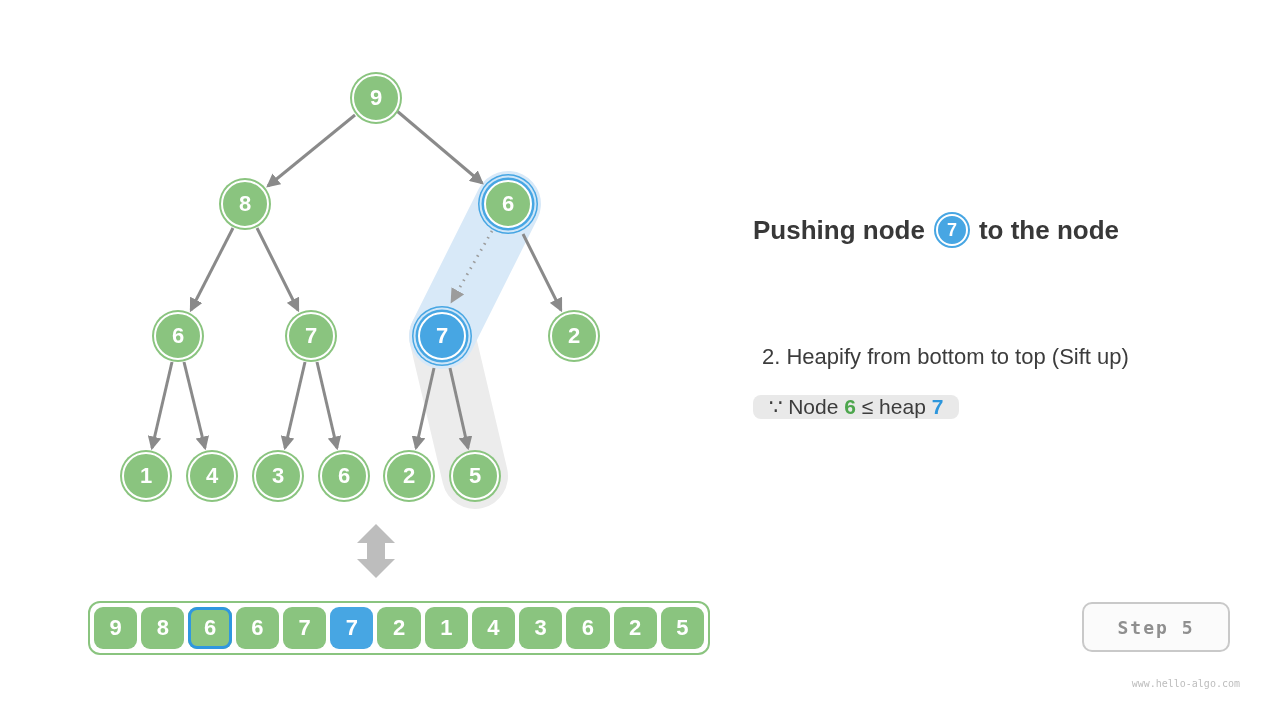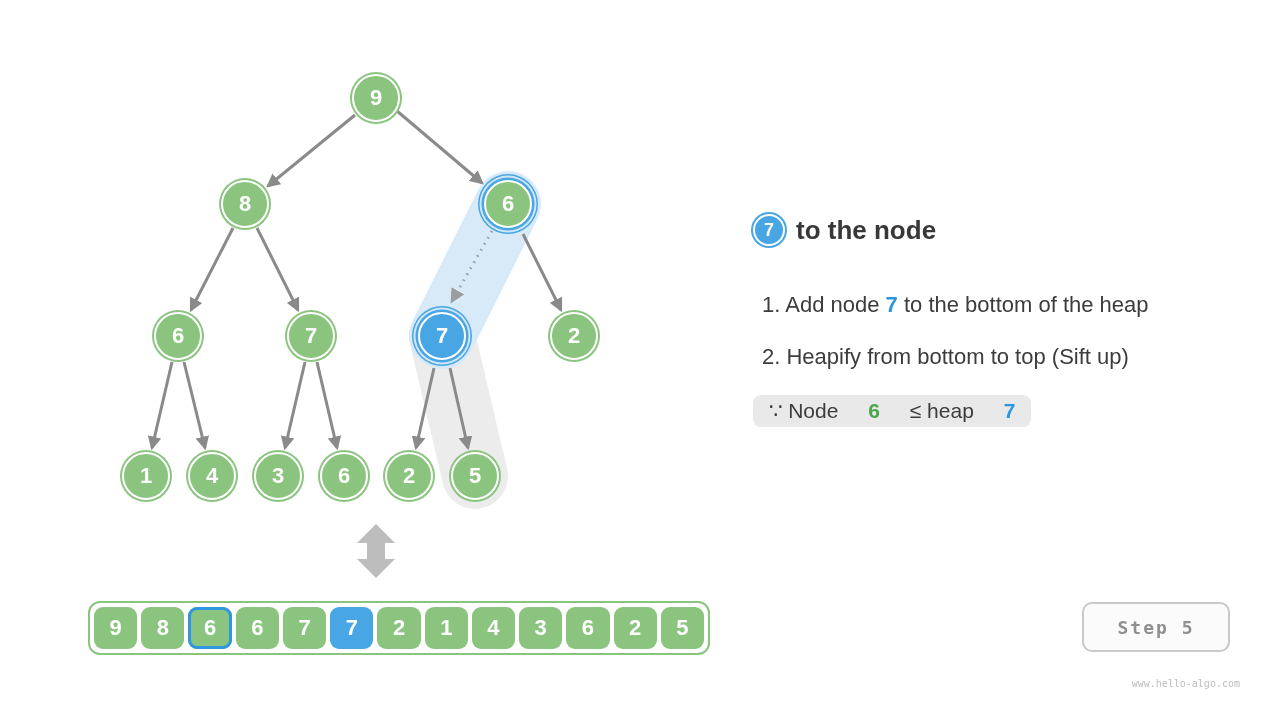--- a/index.html
+++ b/index.html
@@ -42,23 +42,23 @@
     display:flex;align-items:center;justify-content:center;
     color:#fff;font-size:18px;font-weight:bold;
   }
   .step{position:absolute;left:762px;font-size:22px;color:var(--ink);z-index:3;}
   .step span{white-space:pre;}
   .step--one{top:292px;}
   .step--two{top:344px;text-align:right;}
   .hl-blue{color:var(--text-blue);font-weight:bold;}
   .hl-green{color:var(--text-green);font-weight:bold;}
   .note{
-    position:absolute;left:753px;top:395px;height:32px;z-index:3;
+    position:absolute;left:753px;top:395px;height:24px;z-index:3;
     background:#E9E9E9;border-radius:8px;padding:0 16px;
-    display:flex;align-items:center;font-size:21px;color:var(--ink);gap:24px;
+    display:flex;align-items:center;font-size:21px;color:var(--ink);
   }
   .note span{white-space:pre;}
 
   
   .array{
     position:absolute;left:88px;top:601px;width:622px;height:54px;z-index:2;
     border:2px solid var(--green);border-radius:12px;background:#fff;
     display:flex;gap:4px;padding:4px;
   }
   .cell{
@@ -128,27 +128,25 @@
   <div class="node node--sel node--blue" style="left:418px;top:312px">7</div>
   <div class="node" style="left:550px;top:312px">2</div>
   <div class="node" style="left:122px;top:452px">1</div>
   <div class="node" style="left:188px;top:452px">4</div>
   <div class="node" style="left:254px;top:452px">3</div>
   <div class="node" style="left:320px;top:452px">6</div>
   <div class="node" style="left:385px;top:452px">2</div>
   <div class="node" style="left:451px;top:452px">5</div>
 
   <div class="title">
+    <span>Pushing node</span>
     <span class="title-circle">7</span>
     <span>to the node</span>
   </div>
 
-  <div class="step step--one">
-    <span>1. Add node </span><span class="hl-blue">7</span><span> to the bottom of the heap</span>
-  </div>
   <div class="step step--two">
     <span>2. Heapify from bottom to top (Sift up)</span>
   </div>
 
   <div class="note">
     <span>∵ Node </span>
       <span class="hl-green">6</span>
       <span> ≤ heap </span>
       <span class="hl-blue">7</span>
   </div>

